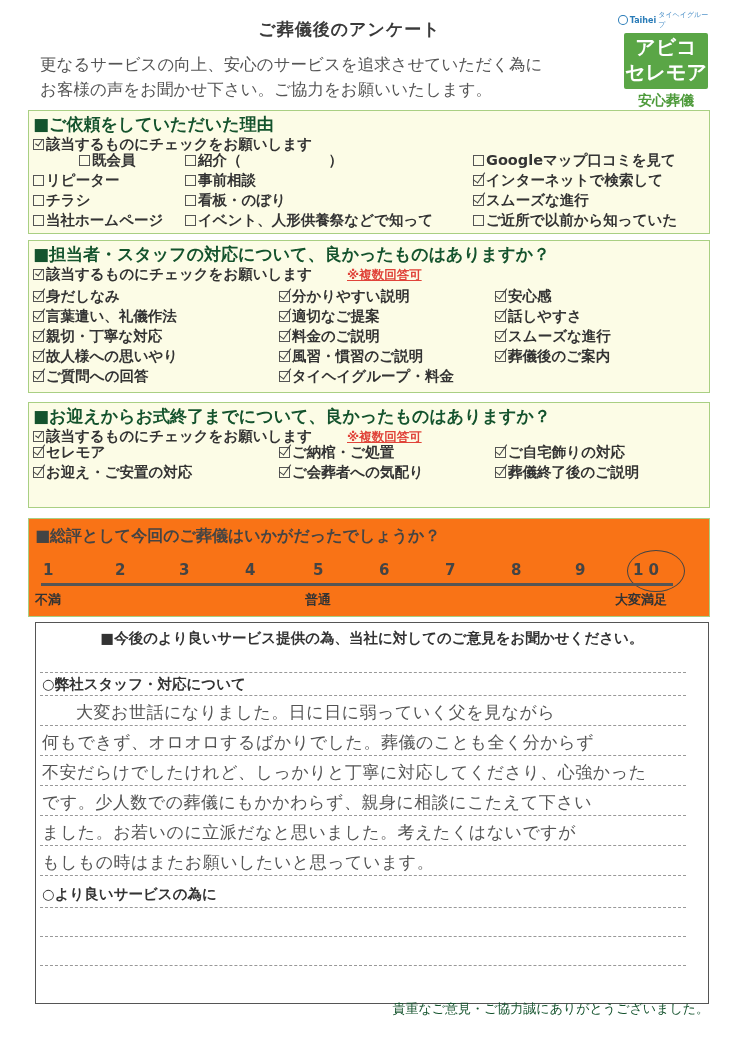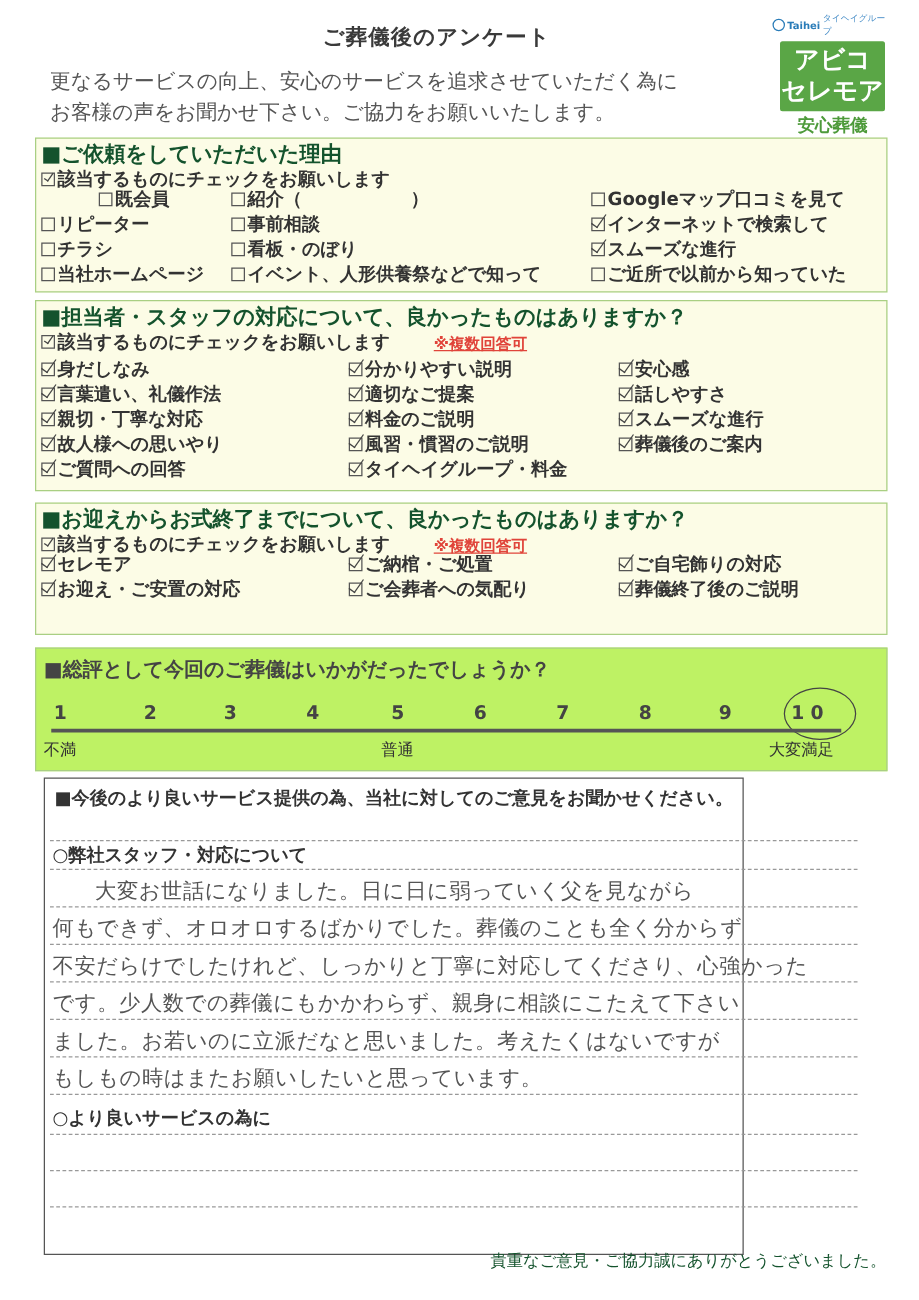--- a/index.html
+++ b/index.html
@@ -20,28 +20,28 @@
   .sec { position:absolute; left:28px; width:682px; background:#fcfce6; border:1.5px solid #a9cf83; box-sizing:border-box; }
   .sec-h { font-size:17px; font-weight:bold; color:#14532d; margin:2px 0 0 4px; line-height:22px; }
   .sec-sub { font-size:14.5px; font-weight:bold; color:#333; margin-left:4px; line-height:19px; position:relative; }
   .multi { position:absolute; color:#e0443a; text-decoration:underline; font-size:12.5px; font-weight:bold; }
   .item { position:absolute; font-size:14.5px; font-weight:bold; color:#333; white-space:nowrap; line-height:19px; }
   .cb { display:inline-block; width:11px; height:11px; border:1.3px solid #555; margin-right:2px; position:relative; top:1px; box-sizing:border-box; }
   .cb.checked::after { content:""; position:absolute; left:2px; top:-6px; width:5px; height:12px;
         border-right:1.6px solid #444; border-bottom:1.6px solid #444; transform:rotate(35deg); }
   .cb.printed.checked::after { left:3px; top:-2px; width:3px; height:7px; border-width:1.3px; }
 
-  .rating { position:absolute; left:28px; top:518px; width:682px; height:99px; background:#bef264; border:1.5px solid #a9cf83; box-sizing:border-box; }
+  .rating { position:absolute; left:28px; top:518px; width:682px; height:99px; background:#f97316; border:1.5px solid #a9cf83; box-sizing:border-box; }
   .rating .q { font-size:16px; font-weight:bold; margin:7px 0 0 6px; color:#444; }
   .scale-num { position:absolute; top:42px; font-size:15px; color:#444; font-weight:bold; }
   .scale-line { position:absolute; left:12px; width:632px; top:64px; height:3px; background:#555; }
-  .scale-lbl { position:absolute; top:72px; font-size:13px; color:#333; font-weight:normal; }
+  .scale-lbl { position:absolute; top:72px; font-size:13px; color:#333; font-weight:bold; }
   .circle { position:absolute; left:598px; top:31px; width:56px; height:40px; border:1.4px solid #444; border-radius:50%; }
 
-  .comments { position:absolute; left:35px; top:622px; width:560px; height:382px; border:1.5px solid #555; box-sizing:border-box; background:#fff; }
+  .comments { position:absolute; left:35px; top:622px; width:674px; height:382px; border:1.5px solid #555; box-sizing:border-box; background:#fff; }
   .c-head { font-size:14.5px; font-weight:bold; color:#333; text-align:center; margin-top:6px; }
   .dash { position:absolute; left:4px; width:646px; border-top:1px dashed #999; height:0; }
   .c-label { position:absolute; left:6px; font-size:14.5px; font-weight:bold; color:#333; }
   .hand { position:absolute; left:38px; font-family:"DejaVu Serif", serif; font-size:17px; color:#555; white-space:nowrap; letter-spacing:0.5px; }
   .thanks { position:absolute; right:26px; top:1000px; font-size:13px; color:#14532d; }
 </style>
 </head>
 <body>
 
 <div class="title"><span>ご葬儀後のアンケート</span></div>

